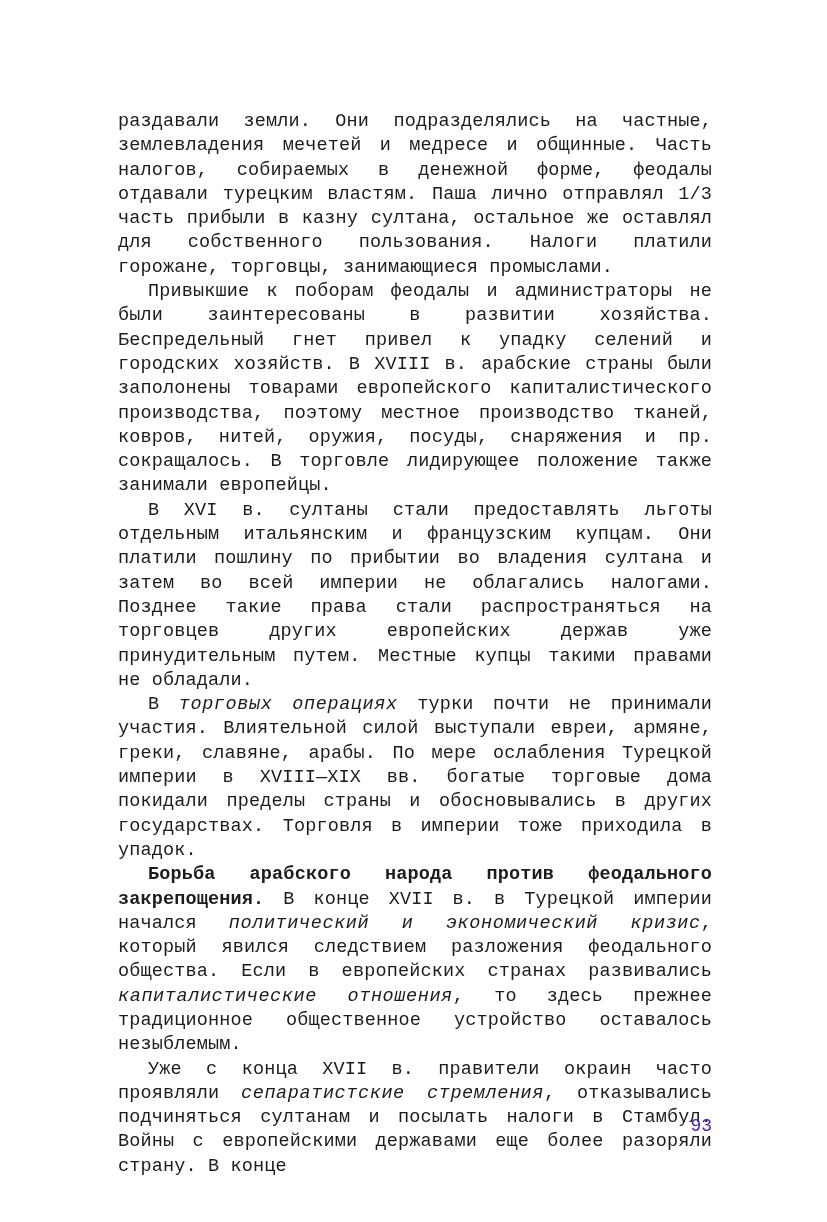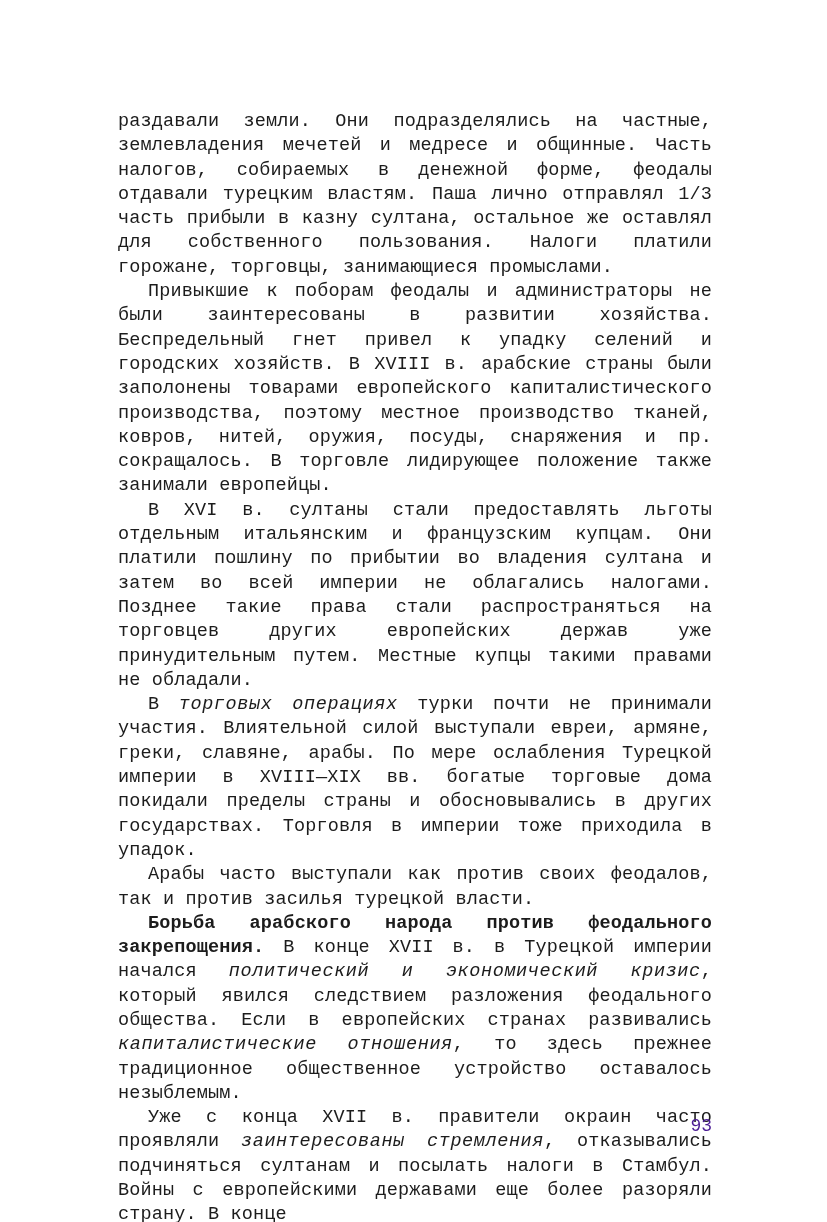--- a/index.html
+++ b/index.html
@@ -49,18 +49,17 @@
 </style>
 </head>
 <body>
 
 <div class="page">
   <div class="text-block">
       <p class=""><span class="run-normal">раздавали земли. Они подразделялись на частные, землевладения мечетей и медресе и общинные. Часть налогов, собираемых в денежной форме, феодалы отдавали турецким властям. Паша лично отправлял 1/3 часть прибыли в казну султана, остальное же оставлял для собственного пользования. Налоги платили горожане, торговцы, занимающиеся промыслами.</span></p>
       <p class="indent"><span class="run-normal">Привыкшие к поборам феодалы и администраторы не были заинтересованы в развитии хозяйства. Беспредельный гнет привел к упадку селений и городских хозяйств. В XVIII в. арабские страны были заполонены товарами европейского капиталистического производства, поэтому местное производство тканей, ковров, нитей, оружия, посуды, снаряжения и пр. сокращалось. В торговле лидирующее положение также занимали европейцы.</span></p>
       <p class="indent"><span class="run-normal">В XVI в. султаны стали предоставлять льготы отдельным итальянским и французским купцам. Они платили пошлину по прибытии во владения султана и затем во всей империи не облагались налогами. Позднее такие права стали распространяться на торговцев других европейских держав уже принудительным путем. Местные купцы такими правами не обладали.</span></p>
       <p class="indent"><span class="run-normal">В </span><span class="run-italic">торговых операциях</span><span class="run-normal"> турки почти не принимали участия. Влиятельной силой выступали евреи, армяне, греки, славяне, арабы. По мере ослабления Турецкой империи в XVIII—XIX вв. богатые торговые дома покидали пределы страны и обосновывались в других государствах. Торговля в империи тоже приходила в упадок.</span></p>
-      <p class="indent"><span class="run-normal">Арабы часто выступали как против своих феодалов, так и против засилья турецкой власти.</span></p>
       <p class="indent"><span class="run-bold">Борьба арабского народа против феодального закрепощения.</span><span class="run-normal"> В конце XVII в. в Турецкой империи начался </span><span class="run-italic">политический и экономический кризис</span><span class="run-normal">, который явился следствием разложения феодального общества. Если в европейских странах развивались </span><span class="run-italic">капиталистические отношения</span><span class="run-normal">, то здесь прежнее традиционное общественное устройство оставалось незыблемым.</span></p>
-      <p class="indent"><span class="run-normal">Уже с конца XVII в. правители окраин часто проявляли </span><span class="run-italic">заинтересованы стремления</span><span class="run-normal">, отказывались подчиняться султанам и посылать налоги в Стамбул. Войны с европейскими державами еще более разоряли страну. В конце</span></p>
+      <p class="indent"><span class="run-normal">Уже с конца XVII в. правители окраин часто проявляли </span><span class="run-italic">сепаратистские стремления</span><span class="run-normal">, отказывались подчиняться султанам и посылать налоги в Стамбул. Войны с европейскими державами еще более разоряли страну. В конце</span></p>
     </div>
   <div class="page-number">93</div>
 </div>
 
 </body></html>

